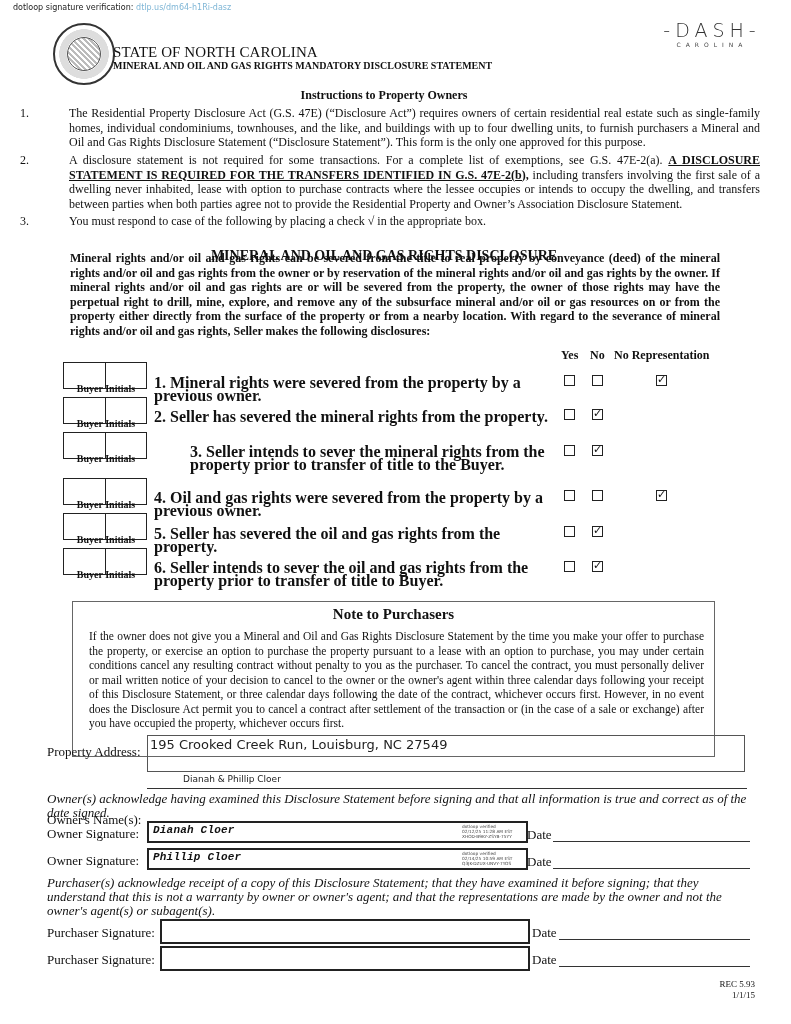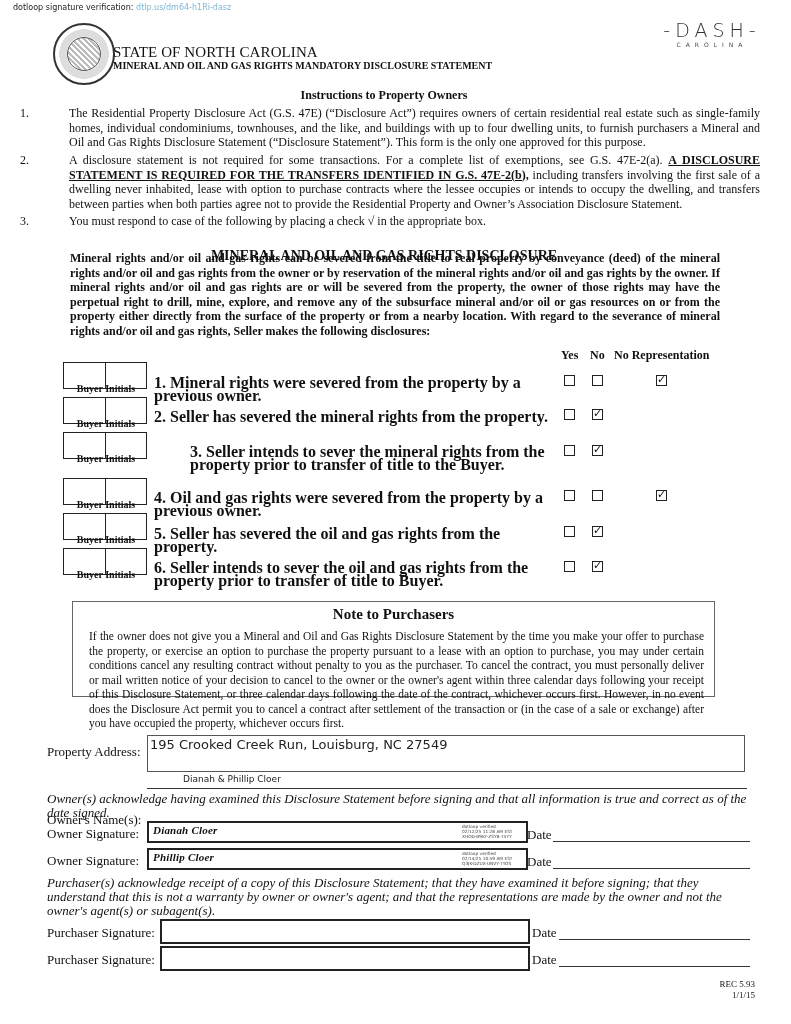--- a/index.html
+++ b/index.html
@@ -35,33 +35,33 @@
 
   .initials { left: 63px; width: 84px; height: 27px; display: flex; border: 1.5px solid #222; }
   .initials .cell { flex: 1; border-right: 1.5px solid #222; }
   .initials .cell:last-child { border-right: none; }
   .init-label { left: 66px; width: 80px; font-size: 10px; font-weight: bold; text-align: center; }
 
   .q { left: 154px; width: 400px; font-size: 16px; font-weight: bold; line-height: 13px; }
 
   .cb { width: 11px; height: 11px; border: 1.5px solid #222; font-size: 11px; line-height: 8px; text-align: center; font-family: "DejaVu Sans", sans-serif; font-weight: bold; background: #fff; }
 
-  .note { left: 72px; top: 601px; width: 643px; height: 96px; border: 1px solid #666; }
+  .note { left: 72px; top: 601px; width: 643px; height: 156px; border: 1px solid #666; }
   .note-h { position: absolute; left: 0; top: 4px; width: 100%; text-align: center; font-size: 15px; font-weight: bold; }
   .note-p { position: absolute; left: 16px; top: 27px; width: 615px; font-size: 11.5px; line-height: 14.5px; text-align: justify; }
 
   .lbl { font-size: 13px; white-space: nowrap; }
   .addr-box { left: 147px; top: 735px; width: 598px; height: 37px; border: 1.5px solid #555; padding: 1px 2px; font-family: "DejaVu Sans", sans-serif; font-size: 13px; color: #222; }
   .owner-val { left: 147px; top: 774px; font-family: "DejaVu Sans", sans-serif; font-size: 9px; color: #222; padding-left: 36px; }
   .owner-line { left: 147px; top: 788px; width: 600px; border-top: 1px solid #333; }
 
   .ital { left: 47px; width: 700px; font-size: 13px; font-style: italic; line-height: 14px; }
 
   .sig-box { left: 147px; width: 381px; height: 22px; border: 2px solid #222; }
-  .sig-name { position: absolute; left: 4px; top: 1px; font-family: Liberation Serif, serif; font-style: italic; font-weight: bold; font-size: 11px; letter-spacing: 0.2px; }
+  .sig-name { position: absolute; left: 4px; top: 1px; font-family: Liberation Mono, monospace; font-style: italic; font-weight: bold; font-size: 11px; letter-spacing: 0.2px; }
   .sig-ver { position: absolute; right: 8px; top: 1px; font-family: "DejaVu Sans", sans-serif; font-size: 4.3px; line-height: 5px; color: #444; text-align: left; width: 56px; }
   .date-lbl { font-size: 13px; }
   .date-line { border-top: 1px solid #333; width: 197px; }
 
   .pur-box { left: 160px; width: 370px; height: 25px; border: 2px solid #222; }
 
   .footer { left: 690px; top: 979px; width: 65px; font-size: 9px; text-align: right; line-height: 11px; }
 </style>
 </head>
 <body>

